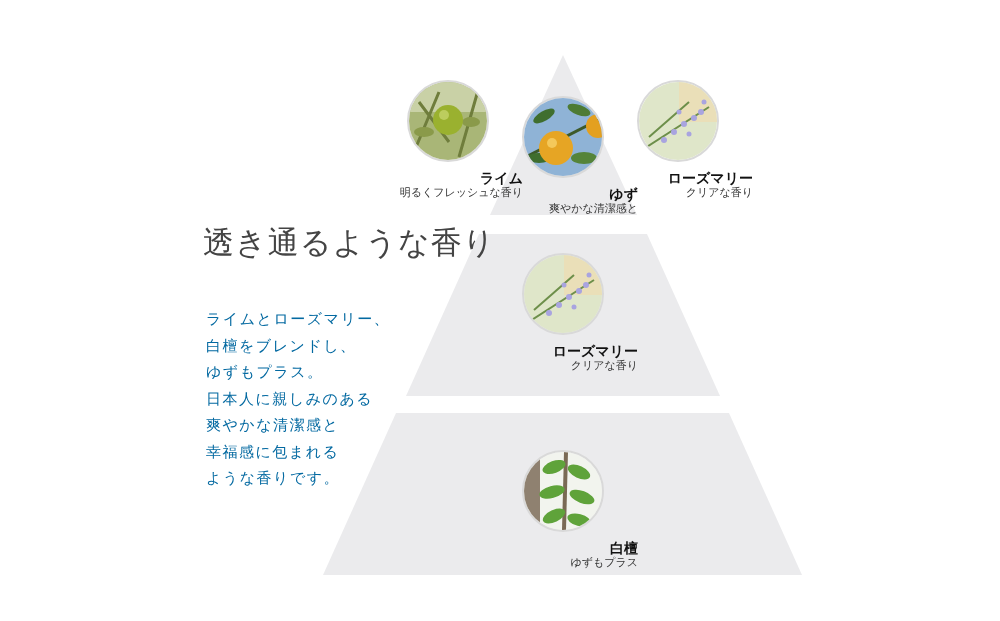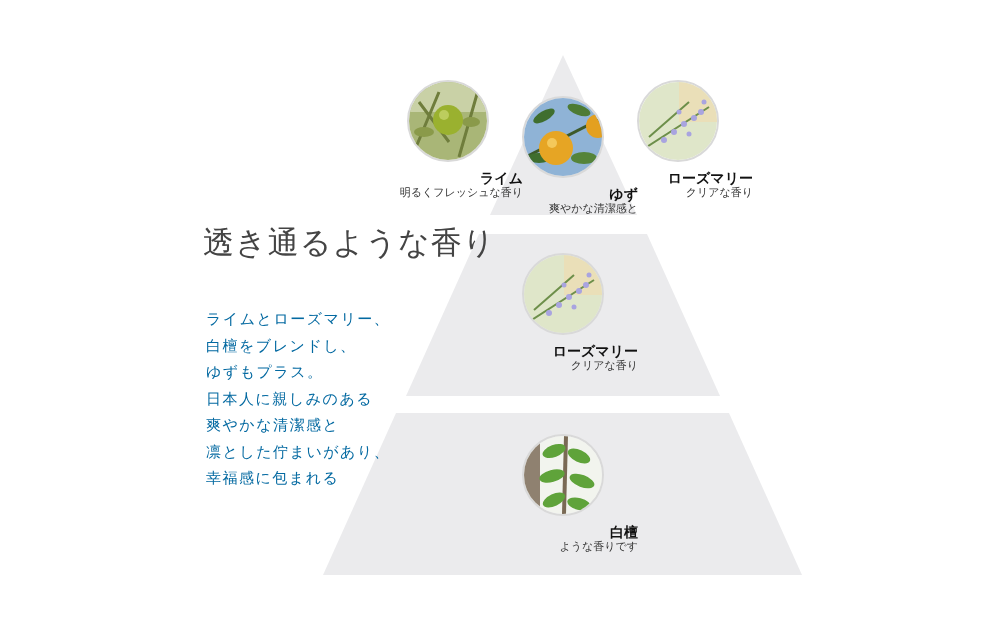--- a/index.html
+++ b/index.html
@@ -96,42 +96,42 @@
           <circle cx="50" cy="52" r="2.5"></circle>
         <circle cx="65" cy="20" r="2.5"></circle>
           <circle cx="40" cy="30" r="2.5"></circle>
       </g>
     </svg>
   </div>
   <div class="note-name">ローズマリー</div>
   <div class="note-desc">クリアな香り</div>
 </div>
 
-<div class="note" style="left:563px; top:434px;">
+<div class="note" style="left:563px; top:450px;">
   <div class="circle">
     <svg viewBox="0 0 78 78">
       <rect width="78" height="78" fill="#f2f4ee"></rect>
       <rect x="0" y="0" width="16" height="78" fill="#8f8170"></rect>
       <path d="M40 78 L42 0" stroke="#7a6a55" stroke-width="4"></path>
       <g fill="#5fa33a">
         <ellipse cx="30" cy="15" rx="12" ry="6" transform="rotate(-20 30 15)"></ellipse>
         <ellipse cx="55" cy="20" rx="12" ry="6" transform="rotate(25 55 20)"></ellipse>
         <ellipse cx="28" cy="40" rx="13" ry="6" transform="rotate(-15 28 40)"></ellipse>
         <ellipse cx="58" cy="45" rx="13" ry="6" transform="rotate(20 58 45)"></ellipse>
         <ellipse cx="30" cy="64" rx="12" ry="6" transform="rotate(-25 30 64)"></ellipse>
         <ellipse cx="55" cy="68" rx="12" ry="6" transform="rotate(15 55 68)"></ellipse>
       </g>
     </svg>
   </div>
   <div class="note-name">白檀</div>
-  <div class="note-desc">ような香りです</div>
+  <div class="note-desc">ゆずもプラス</div>
 </div>
 
 <div class="headline">透き通るような香り</div>
 <div class="body-text">
   <div>ライムとローズマリー、</div>
   <div>白檀をブレンドし、</div>
   <div>ゆずもプラス。</div>
   <div>日本人に親しみのある</div>
   <div>爽やかな清潔感と</div>
-  <div>凛とした佇まいがあり、</div>
   <div>幸福感に包まれる</div>
+  <div>ような香りです。</div>
 </div>
 
 </body></html>

